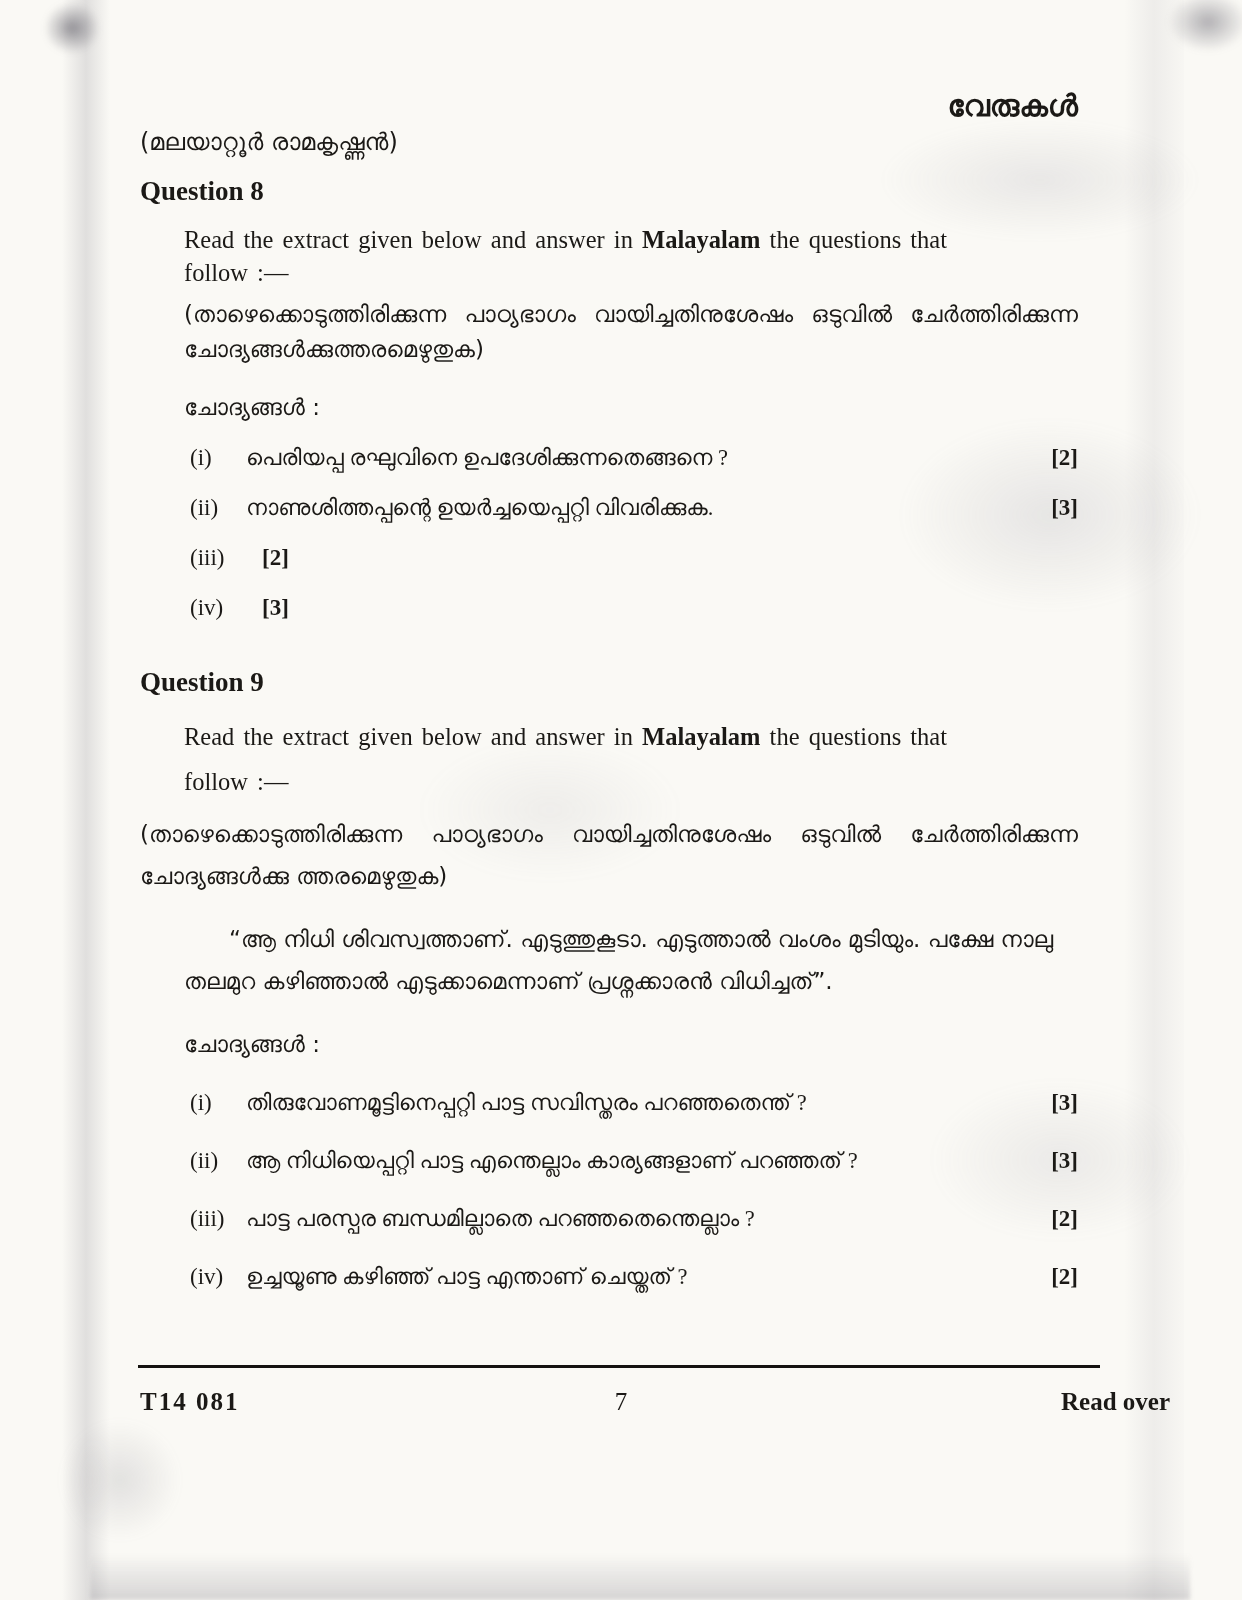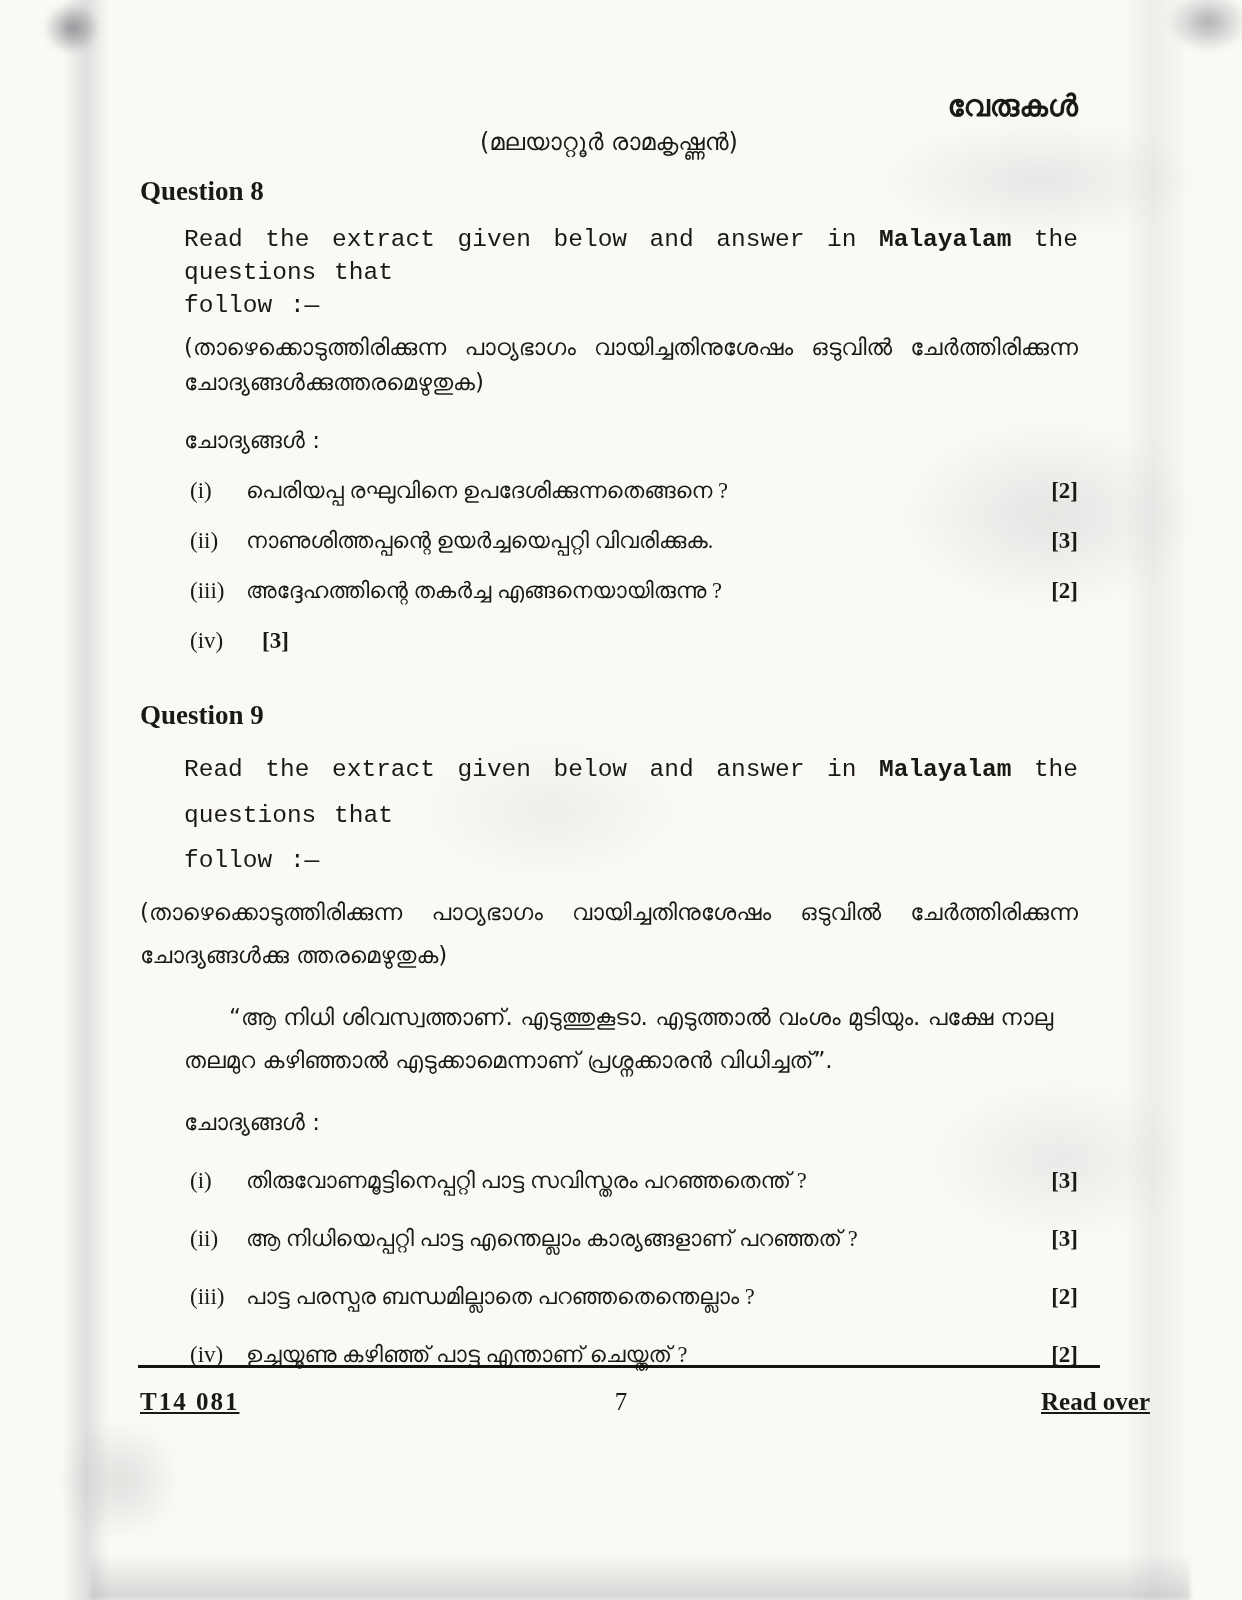--- a/index.html
+++ b/index.html
@@ -25,38 +25,37 @@
   
   .title {
     margin: 88px 0 2px 0;
     text-align: right;
     font-size: 30px;
     font-weight: bold;
     font-family: "DejaVu Sans", sans-serif;
   }
   .subtitle {
     margin: 4px 0 0 0;
-    text-align: center;
     font-size: 24px;
     font-family: "DejaVu Sans", sans-serif;
   }
   
   .qheading {
     margin: 20px 0 0 0;
     font-size: 27px;
     font-weight: bold;
     font-family: "Liberation Serif", serif;
   }
   .intro {
     margin: 16px 0 0 44px;
     font-size: 24.5px;
     line-height: 1.35;
     text-align: justify;
     word-spacing: 3px;
-    font-family: Liberation Mono, monospace;
+    font-family: Liberation Serif, serif;
   }
   .intro b { font-weight: bold; }
   .intro.spaced { line-height: 1.85; }
   .ml-instructions {
     margin: 8px 0 0 44px;
     font-size: 23px;
     line-height: 1.5;
     text-align: justify;
     font-family: "DejaVu Sans", sans-serif;
   }
@@ -109,27 +108,26 @@
     width: 962px;
     height: 3px;
     background: #14120f;
     z-index: 2;
   }
   .footer {
     position: absolute;
     left: 0;
     right: 0;
     top: 1388px;
-    padding: 0 92px 0 140px;
+    padding: 0 72px 0 140px;
     display: flex;
     justify-content: space-between;
     align-items: center;
     font-size: 25px;
     z-index: 2;
-    text-decoration: underline;
   }
   .footer .doc-code { font-weight: bold; letter-spacing: 2px; }
   .footer .turn-over { font-weight: bold; }
   .footer .page-number {
     position: absolute;
     left: 50%;
     transform: translateX(-50%);
     font-weight: normal;
     font-size: 25px;
   }
@@ -221,21 +219,20 @@
           <span class="qtext">പെരിയപ്പ രഘുവിനെ ഉപദേശിക്കുന്നതെങ്ങനെ ?</span>
           <span class="qmarks">[2]</span>
         </div>
         <div class="qitem">
           <span class="qnum">(ii)</span>
           <span class="qtext">നാണുശിത്തപ്പന്റെ ഉയർച്ചയെപ്പറ്റി വിവരിക്കുക.</span>
           <span class="qmarks">[3]</span>
         </div>
         <div class="qitem">
           <span class="qnum">(iii)</span>
-          <span class="qtext">അദ്ദേഹത്തിന്റെ തകർച്ച എങ്ങനെയായിരുന്നു ?</span>
           <span class="qmarks">[2]</span>
         </div>
         <div class="qitem">
           <span class="qnum">(iv)</span>
           <span class="qmarks">[3]</span>
         </div>
       </div>
     </section>
 
     <section class="section-q9">

